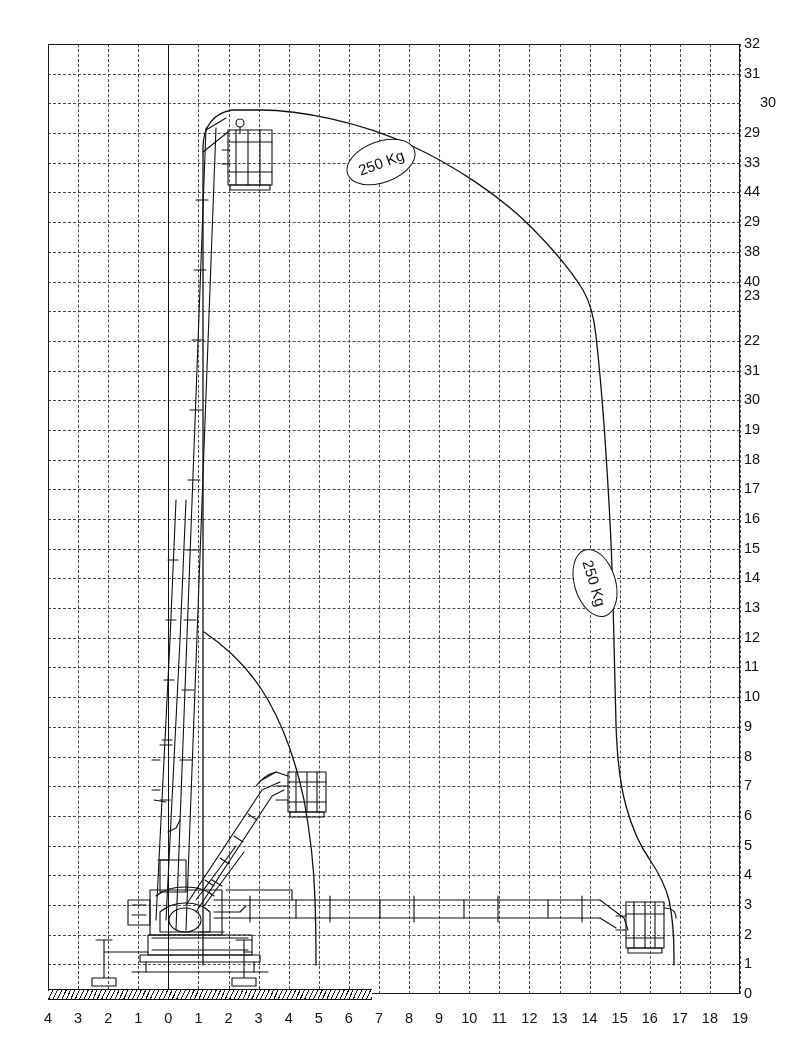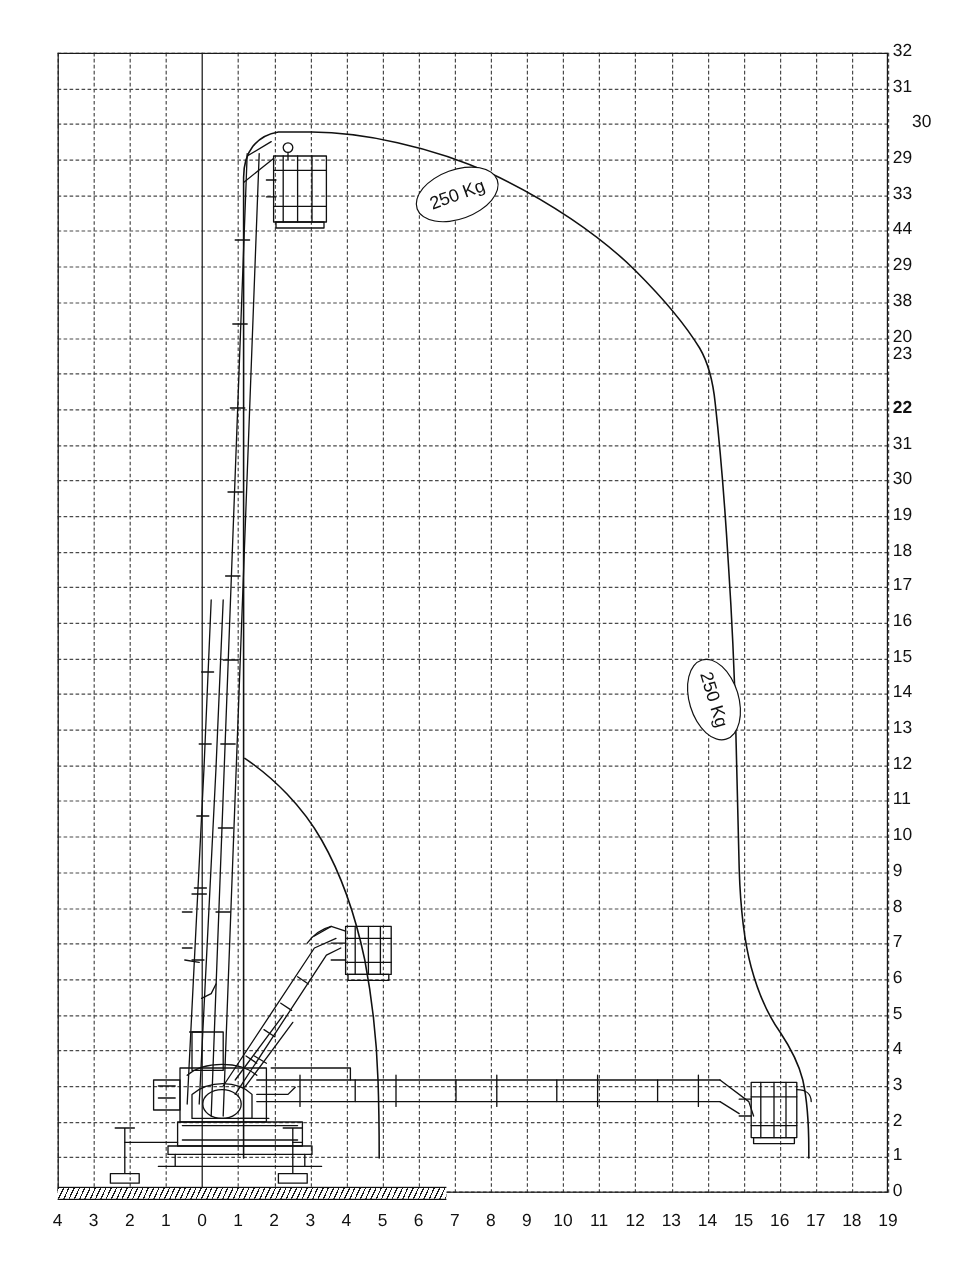--- a/index.html
+++ b/index.html
@@ -334,23 +334,23 @@
       <div class="ylabel" style="top: 628.75px;">12</div>
       <div class="ylabel" style="top: 599.062px;">13</div>
       <div class="ylabel" style="top: 569.375px;">14</div>
       <div class="ylabel" style="top: 539.688px;">15</div>
       <div class="ylabel" style="top: 510px;">16</div>
       <div class="ylabel" style="top: 480.312px;">17</div>
       <div class="ylabel" style="top: 450.625px;">18</div>
       <div class="ylabel" style="top: 420.938px;">19</div>
       <div class="ylabel" style="top: 391.25px;">30</div>
       <div class="ylabel" style="top: 361.562px;">31</div>
-      <div class="ylabel" style="top: 331.875px; font-weight: bold;">22</div>
+      <div class="ylabel" style="top: 331.875px;">22</div>
       <div class="ylabel" style="top: 287px;">23</div>
-      <div class="ylabel" style="top: 272.5px;">20</div>
+      <div class="ylabel" style="top: 272.5px;">40</div>
       <div class="ylabel" style="top: 242.812px;">38</div>
       <div class="ylabel" style="top: 213.125px;">29</div>
       <div class="ylabel" style="top: 183.438px;">44</div>
       <div class="ylabel" style="top: 153.75px;">33</div>
       <div class="ylabel" style="top: 124.062px;">29</div>
       <div class="ylabel" style="top: 94.375px; margin-left: 16px;">30</div>
       <div class="ylabel" style="top: 64.6875px;">31</div>
       <div class="ylabel" style="top: 35px;">32</div>
     </div>
 

